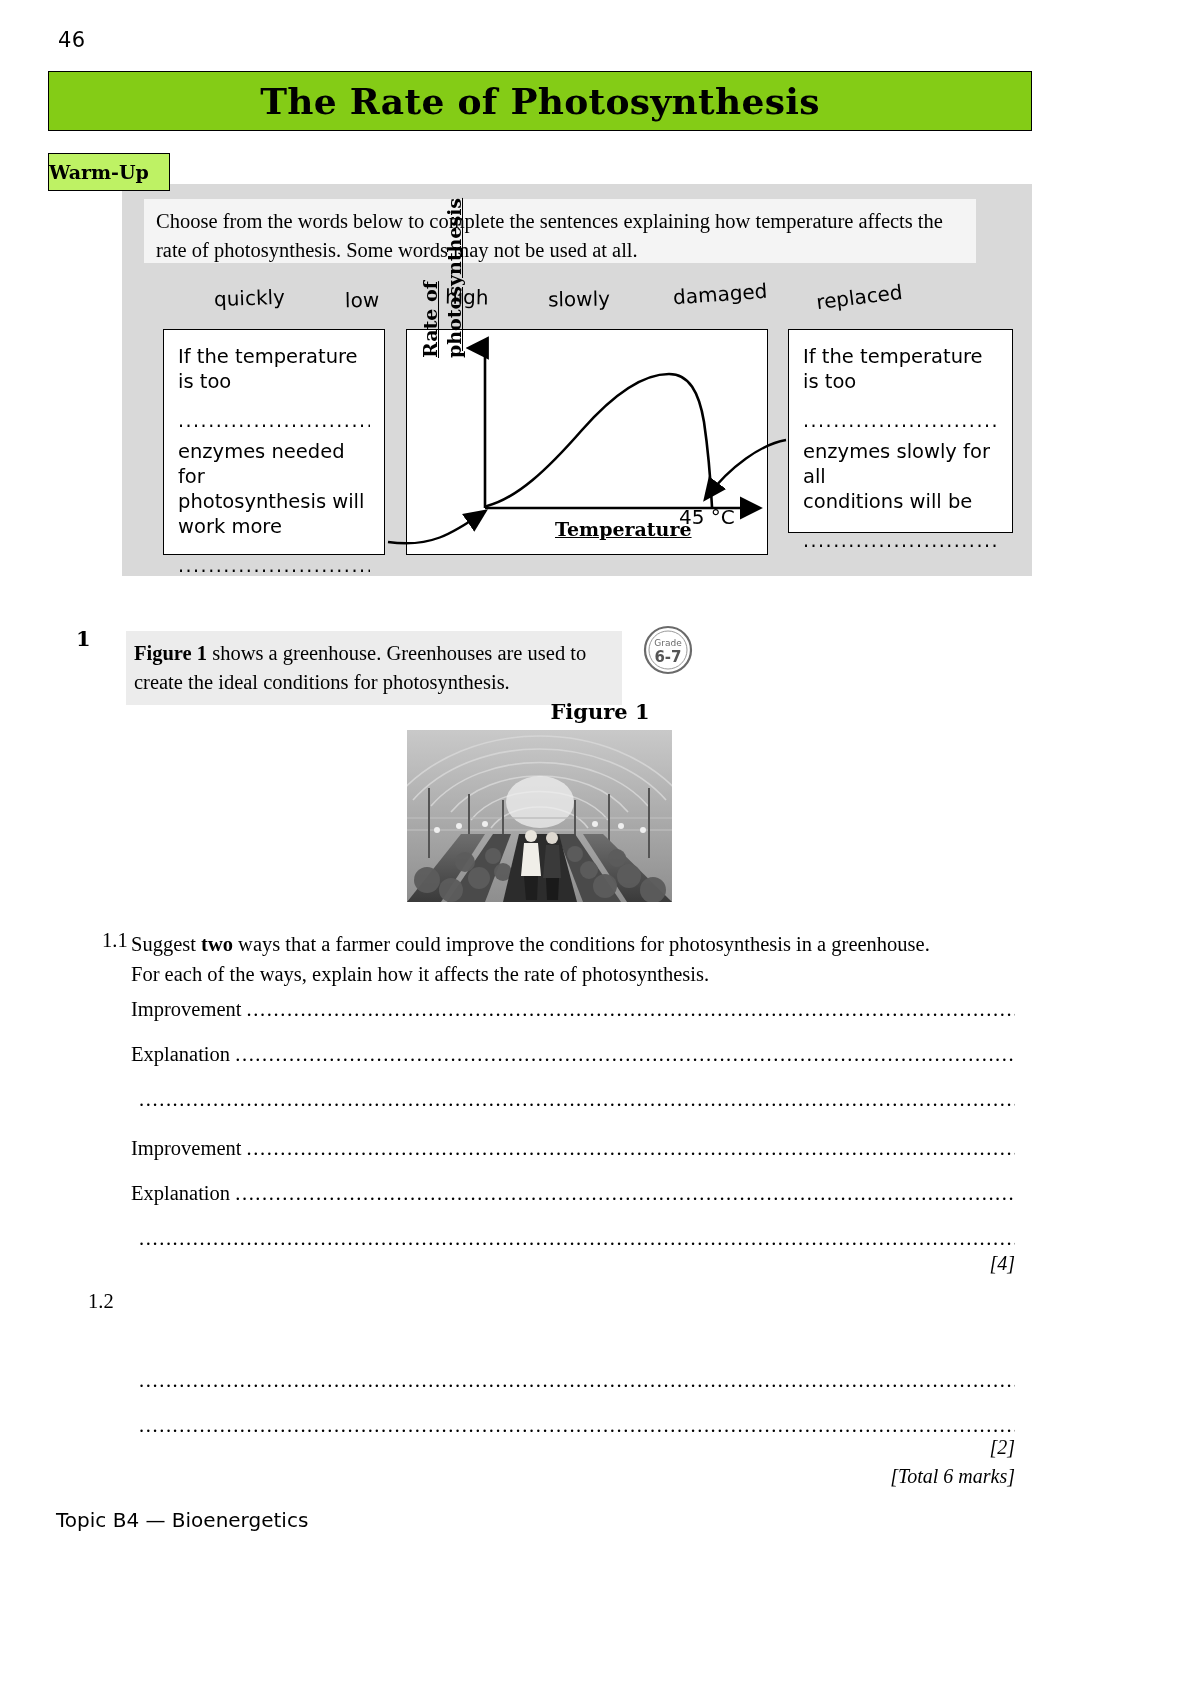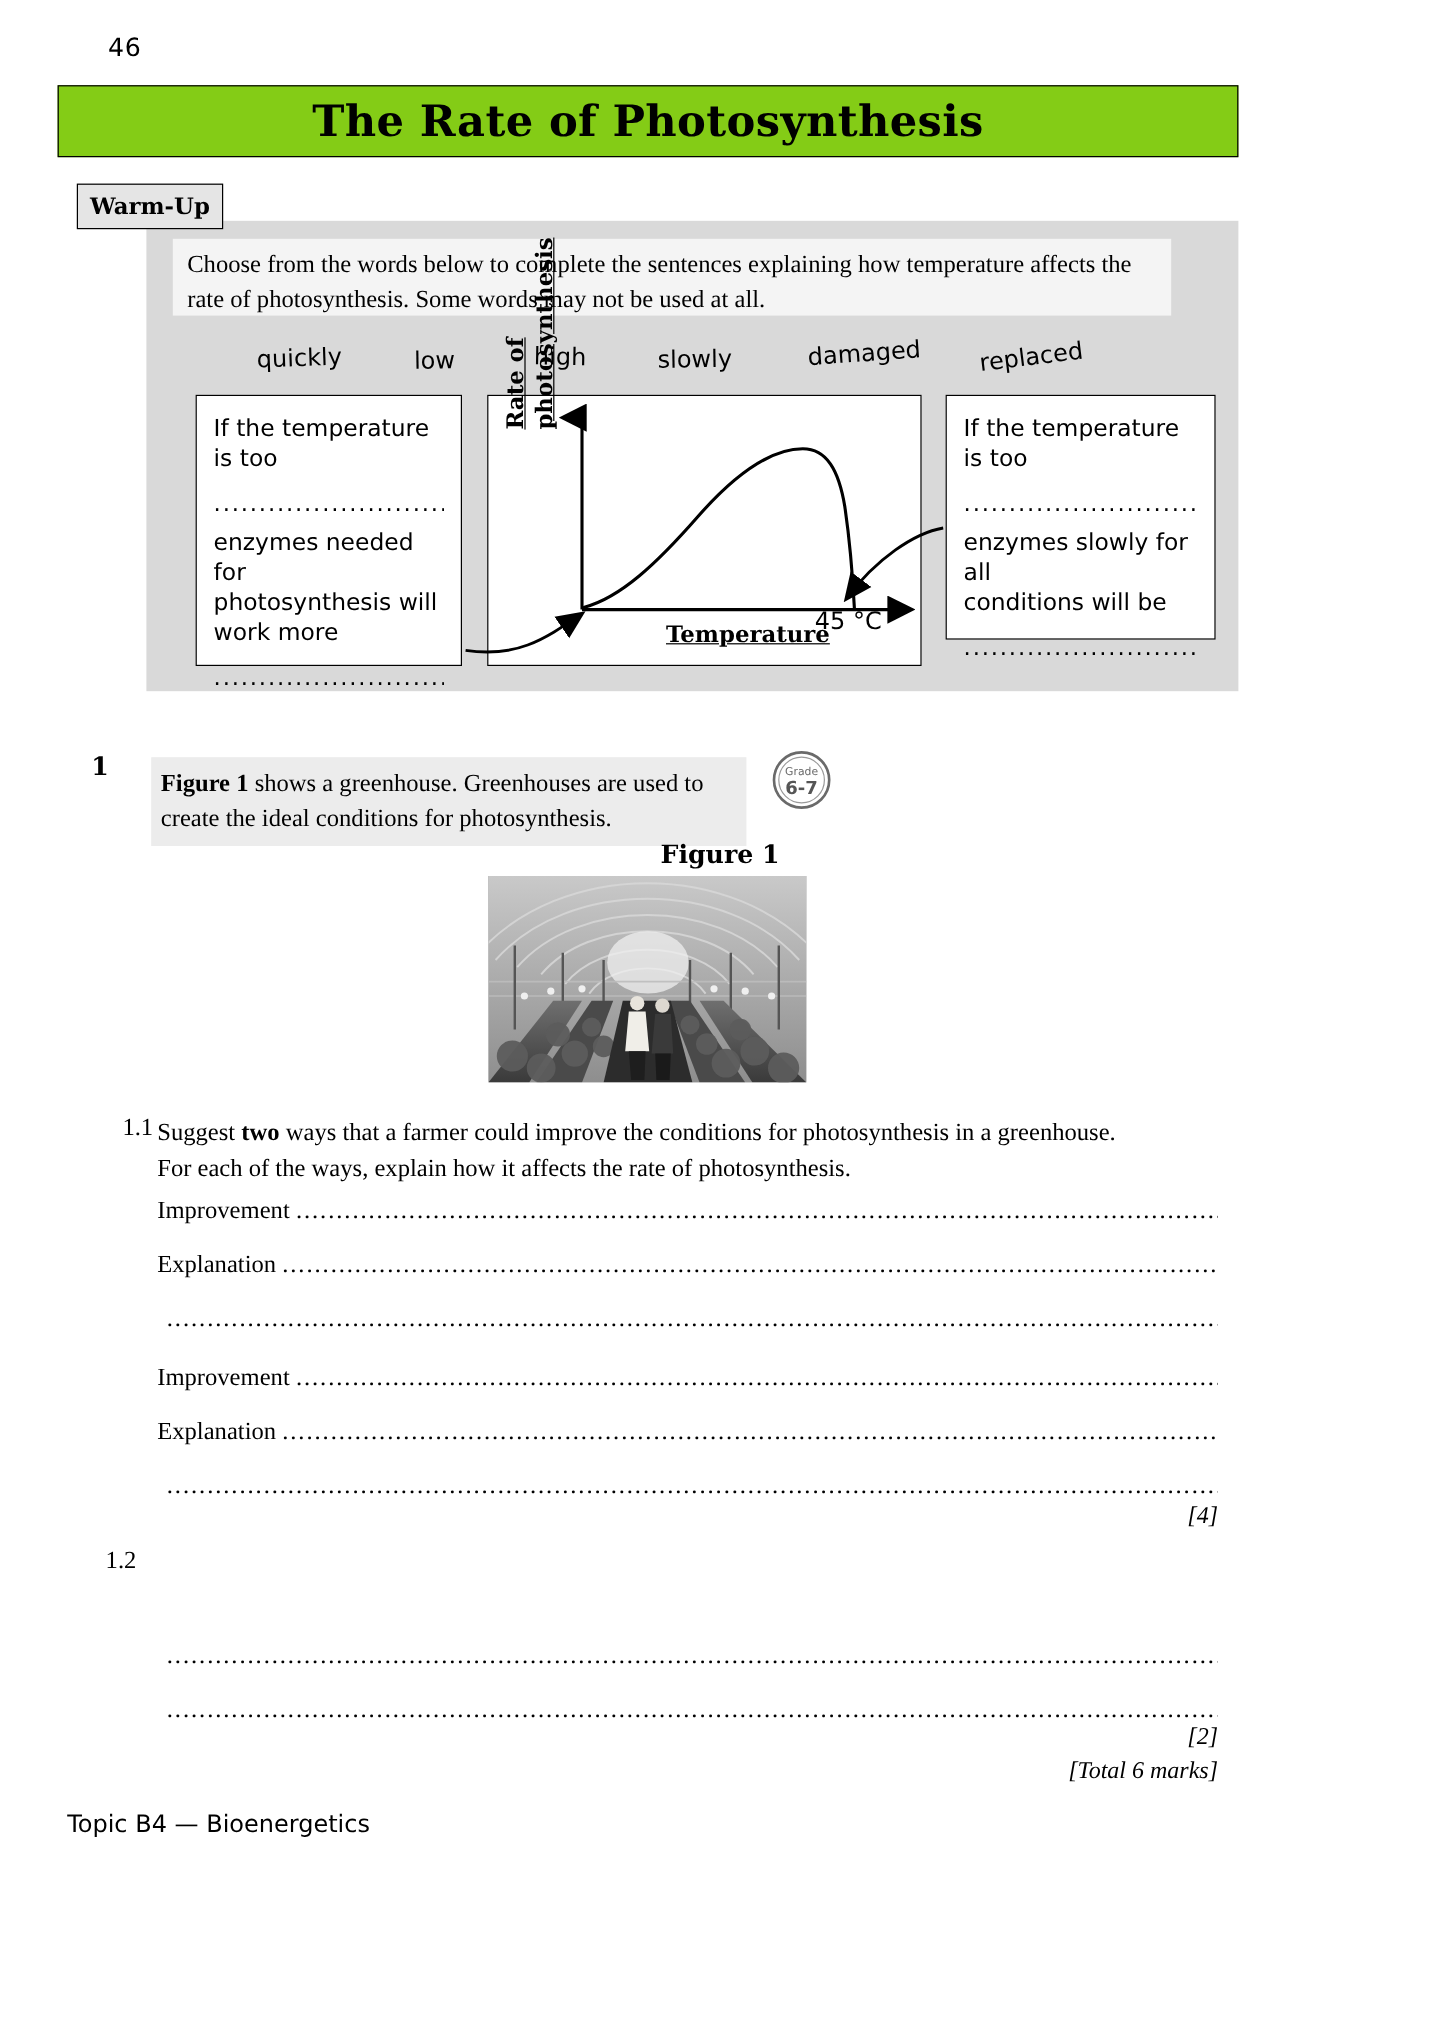--- a/index.html
+++ b/index.html
@@ -24,21 +24,20 @@
   }
 
   
   .page-number {
     position: absolute;
     left: 58px;
     top: 28px;
     font-family: "DejaVu Sans", sans-serif;
     font-size: 21px;
     letter-spacing: 0.5px;
-    margin-left: 32px;
   }
 
   
   .title-bar {
     position: absolute;
     left: 48px;
     top: 71px;
     width: 984px;
     height: 60px;
     background: #84cc16;
@@ -51,30 +50,29 @@
   .title-text {
     font-family: "DejaVu Serif", serif;
     font-weight: bold;
     font-size: 36px;
     letter-spacing: 0.3px;
   }
 
   
   .warmup-tab {
     position: absolute;
-    left: 64px;
+    left: 48px;
     top: 153px;
     width: 122px;
     height: 38px;
-    background: #e5e5e5;
+    background: #bef264;
     border: 1.8px solid #000;
     box-sizing: border-box;
     display: flex;
     align-items: center;
-    justify-content: center;
     z-index: 4;
   }
   .warmup-tab-label {
     font-family: "DejaVu Serif", serif;
     font-weight: bold;
     font-size: 19px;
   }
 
   .warmup-panel {
     position: absolute;

